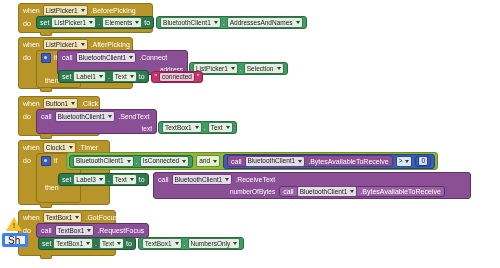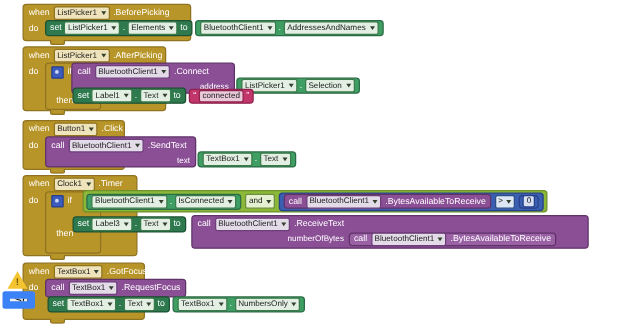--- a/index.html
+++ b/index.html
@@ -130,21 +130,21 @@
     position:absolute;width:0;height:0;
     border-left:8px solid transparent;border-right:8px solid transparent;
     border-bottom:14px solid #f4c430;
   }
   .warn-inner{
     position:absolute;font-size:8px;color:#7a5c00;font-weight:bold;
     left:0;top:0;width:16px;text-align:center;line-height:20px;
   }
   
   .showbtn{
-    position:absolute;background:#f0f0f0;border:6px solid #3b82f6;border-radius:2px;
+    position:absolute;background:#f0f0f0;border:3px solid #3b82f6;border-radius:2px;
     font-size:10px;color:#111;display:flex;align-items:center;justify-content:flex-start;
     padding-left:3px;box-sizing:border-box;overflow:hidden;white-space:nowrap;
   }
 </style>
 </head>
 <body>
 
 <div id="canvas">
 
   <div class="blk event" style="left:18px;top:3px;width:135px;height:30px;">

